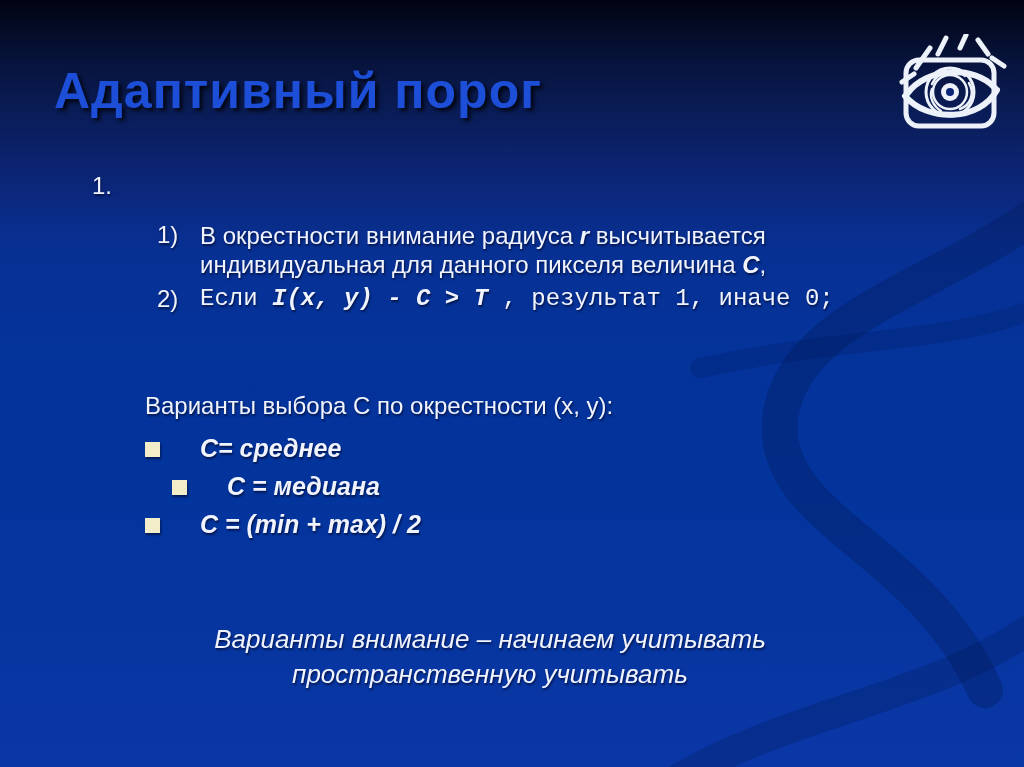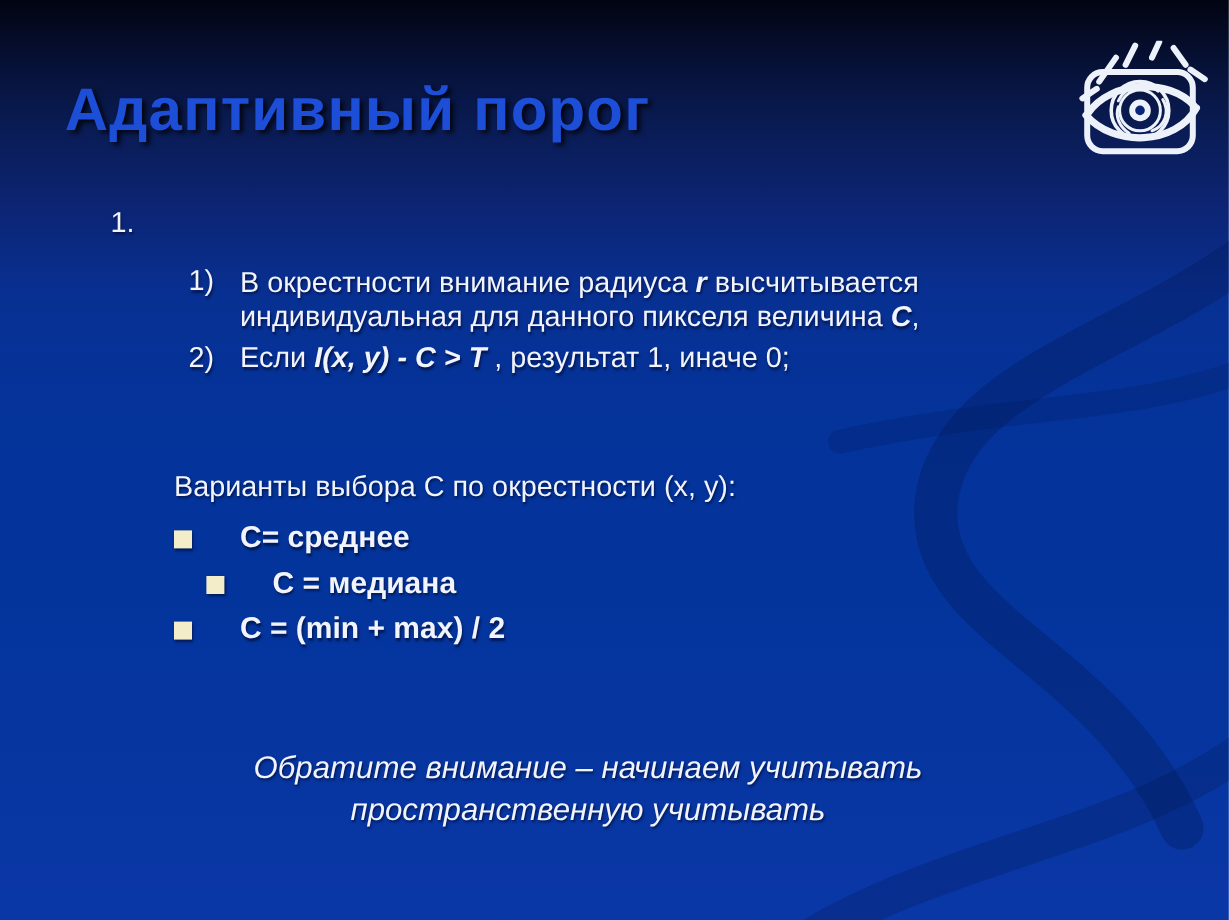--- a/index.html
+++ b/index.html
@@ -20,32 +20,32 @@
   }
   .body-text{font-size:24px;text-shadow:1px 2px 2px rgba(0,0,20,0.55);}
   .num{position:absolute;}
   .txt{position:absolute;}
   .bi{font-weight:bold;font-style:italic;}
   .row-item1-num{left:92px;top:172px;}
   .row-item1-txt{left:145px;top:172px;white-space:nowrap;}
   .row-sub1-num{left:157px;top:221px;}
   .row-sub1-txt{left:200px;top:221px;width:588px;line-height:29px;}
   .row-sub2-num{left:157px;top:285px;}
-  .row-sub2-txt{left:200px;top:285px;white-space:nowrap;}
+  .row-sub2-txt{left:200px;top:285px;white-space:nowrap;font-family:Liberation Mono, monospace;}
   .row-variants{position:absolute;left:145px;top:392px;white-space:nowrap;}
   .bullet-row{position:absolute;left:145px;display:flex;align-items:flex-start;}
   .bullet-row.b0{top:434px;}
   .bullet-row.b1{top:472px;padding-left:27px;}
   .bullet-row.b2{top:510px;}
   .bullet-square{
     width:15px;height:15px;background:#f3eec9;margin-top:8px;flex:none;
     box-shadow:1px 2px 2px rgba(0,0,20,0.5);
   }
   .bullet-label{
-    margin-left:40px;font-size:25px;font-weight:bold;
+    margin-left:40px;font-size:25px;font-weight:bold;font-style:italic;
     text-shadow:1px 2px 2px rgba(0,0,20,0.55);white-space:nowrap;
   }
   .note{
     position:absolute;left:110px;top:622px;width:760px;text-align:center;
     font-style:italic;font-size:26px;line-height:35px;
     text-shadow:1px 2px 2px rgba(0,0,20,0.55);
   }
   .logo{position:absolute;left:892px;top:34px;width:116px;height:106px;}
 </style>
 </head>
@@ -99,17 +99,17 @@
   <div class="bullet-row b1">
     <span class="bullet-square"></span>
     <span class="bullet-label">С = медиана</span>
   </div>
   <div class="bullet-row b2">
     <span class="bullet-square"></span>
     <span class="bullet-label">С = (min + max) / 2</span>
   </div>
 
   <div class="note">
-    <div>Обратите внимание – начинаем учитывать</div>
+    <div>Варианты внимание – начинаем учитывать</div>
     <div>пространственную учитывать</div>
   </div>
 
 </div>
 
 </body></html>

